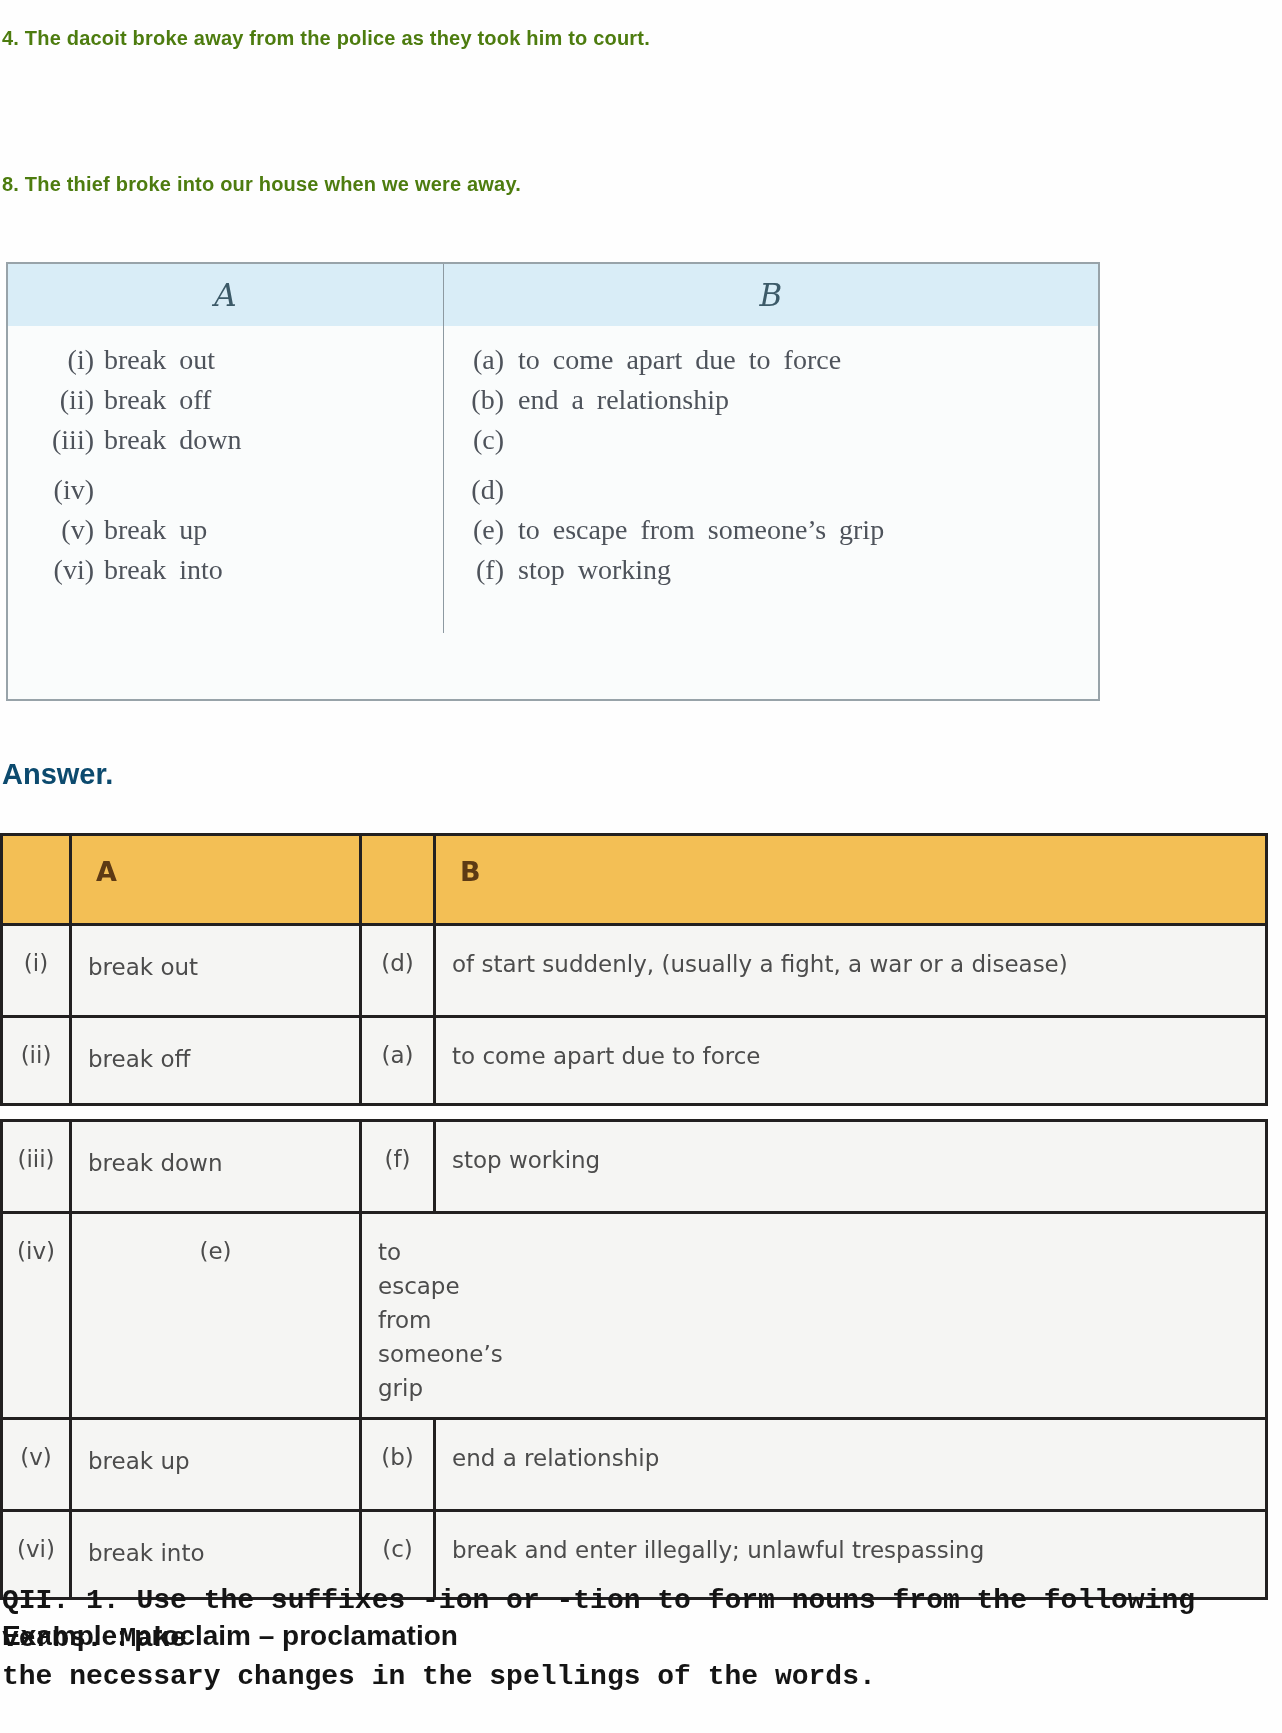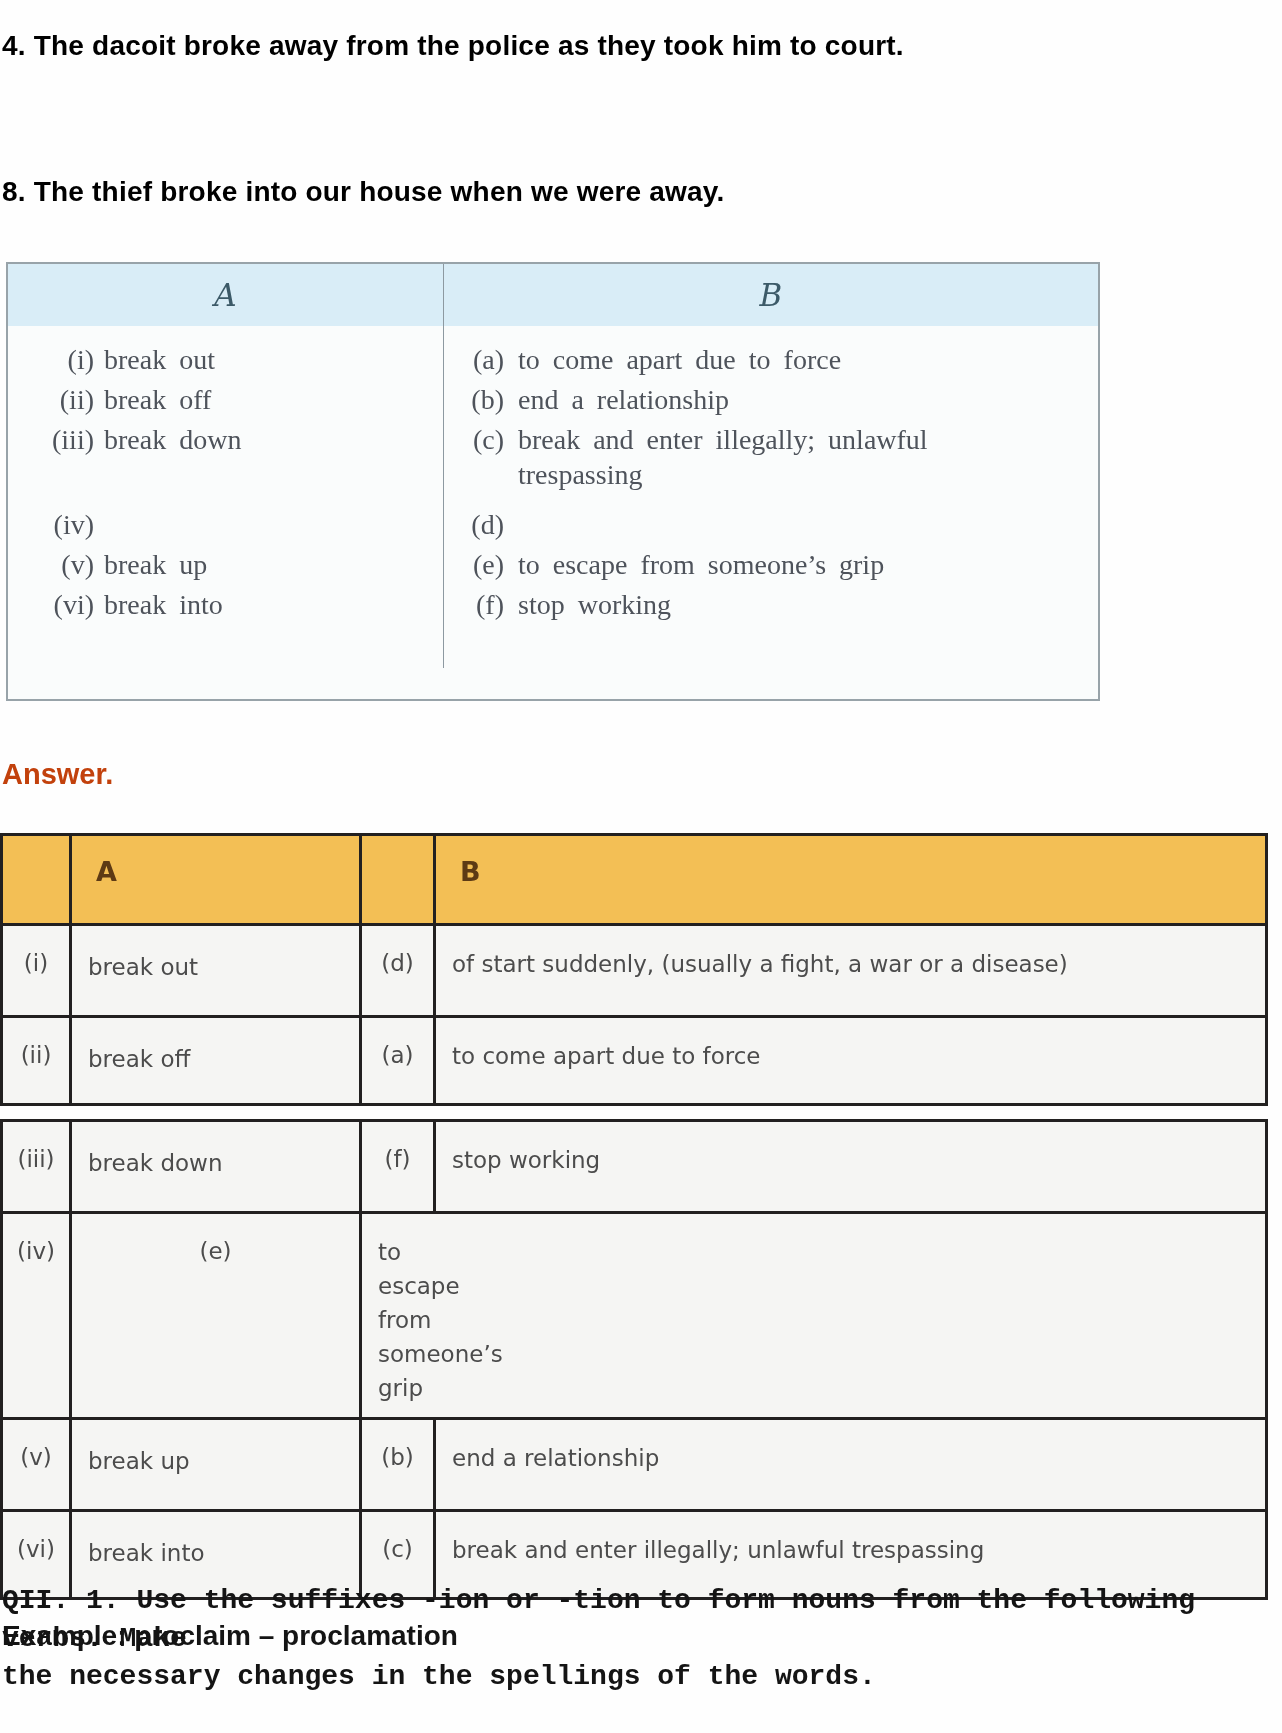--- a/index.html
+++ b/index.html
@@ -4,21 +4,21 @@
 <style>
   html,body { margin:0; padding:0; background:#ffffff; }
   .page {
     position:relative; width:1282px; height:1733px; background:#fefefe;
     font-family:"Liberation Sans", sans-serif; overflow:hidden;
   }
 
   
   .sentence {
     position:absolute; left:2px; width:1270px;
-    font-weight:bold; font-size:28px; line-height:34px; color:#000000;
+    font-weight:bold; font-size:20px; line-height:34px; color:#4d7c0f;
     letter-spacing:0.2px;
   }
   .s4{ top:1px; } .s5{ top:73px; } .s6{ top:147px; }
 
   
   .mtable {
     position:absolute; top:262px; left:6px; width:1094px; height:439px;
     border:2px solid #98a3a9; background:#fafcfc; box-sizing:border-box;
     font-family:"Liberation Serif", serif; font-size:28px; line-height:35px; color:#4e535b;
   }
@@ -37,21 +37,21 @@
   .mrow.first .ca, .mrow.first .cb { padding-top:16px; }
   .mrow.gap .ca, .mrow.gap .cb { padding-top:15px; }
   .mnum { text-align:right; white-space:nowrap; }
   .mtxt { white-space:pre-line; word-spacing:6px; }
   .mfill { display:grid; grid-template-columns:436px 1fr; height:46px; }
   .mfill .ca { border-right:1px solid #8d99a1; }
 
   
   .answer-label {
     position:absolute; top:758px; left:2px;
-    font-weight:bold; font-size:29px; color:#c2410c;
+    font-weight:bold; font-size:29px; color:#0c4a6e;
   }
 
   
   .atable {
     position:absolute; top:833px; left:0; width:1268px;
     font-family:"DejaVu Sans", sans-serif; font-size:23px; color:#4c4c4c;
   }
   .asection { border:3px solid #222020; border-bottom:none; background:#f5f5f3; }
   .asection2 { margin-top:13px; }
   .arow { display:grid; grid-template-columns:69px 290px 74px 1fr; border-bottom:3px solid #222020; }
@@ -117,22 +117,20 @@
           <span class="mtxt">end a relationship</span>
         </div>
     </div>
     <div class="mrow">
       <div class="ca">
           <span class="mnum">(iii)</span>
           <span class="mtxt">break down</span>
         </div>
       <div class="cb">
           <span class="mnum">(c)</span>
-          <span class="mtxt">break and enter illegally; unlawful
-trespassing</span>
         </div>
     </div>
     <div class="mrow gap">
       <div class="ca">
           <span class="mnum">(iv)</span>
         </div>
       <div class="cb">
           <span class="mnum">(d)</span>
         </div>
     </div>

